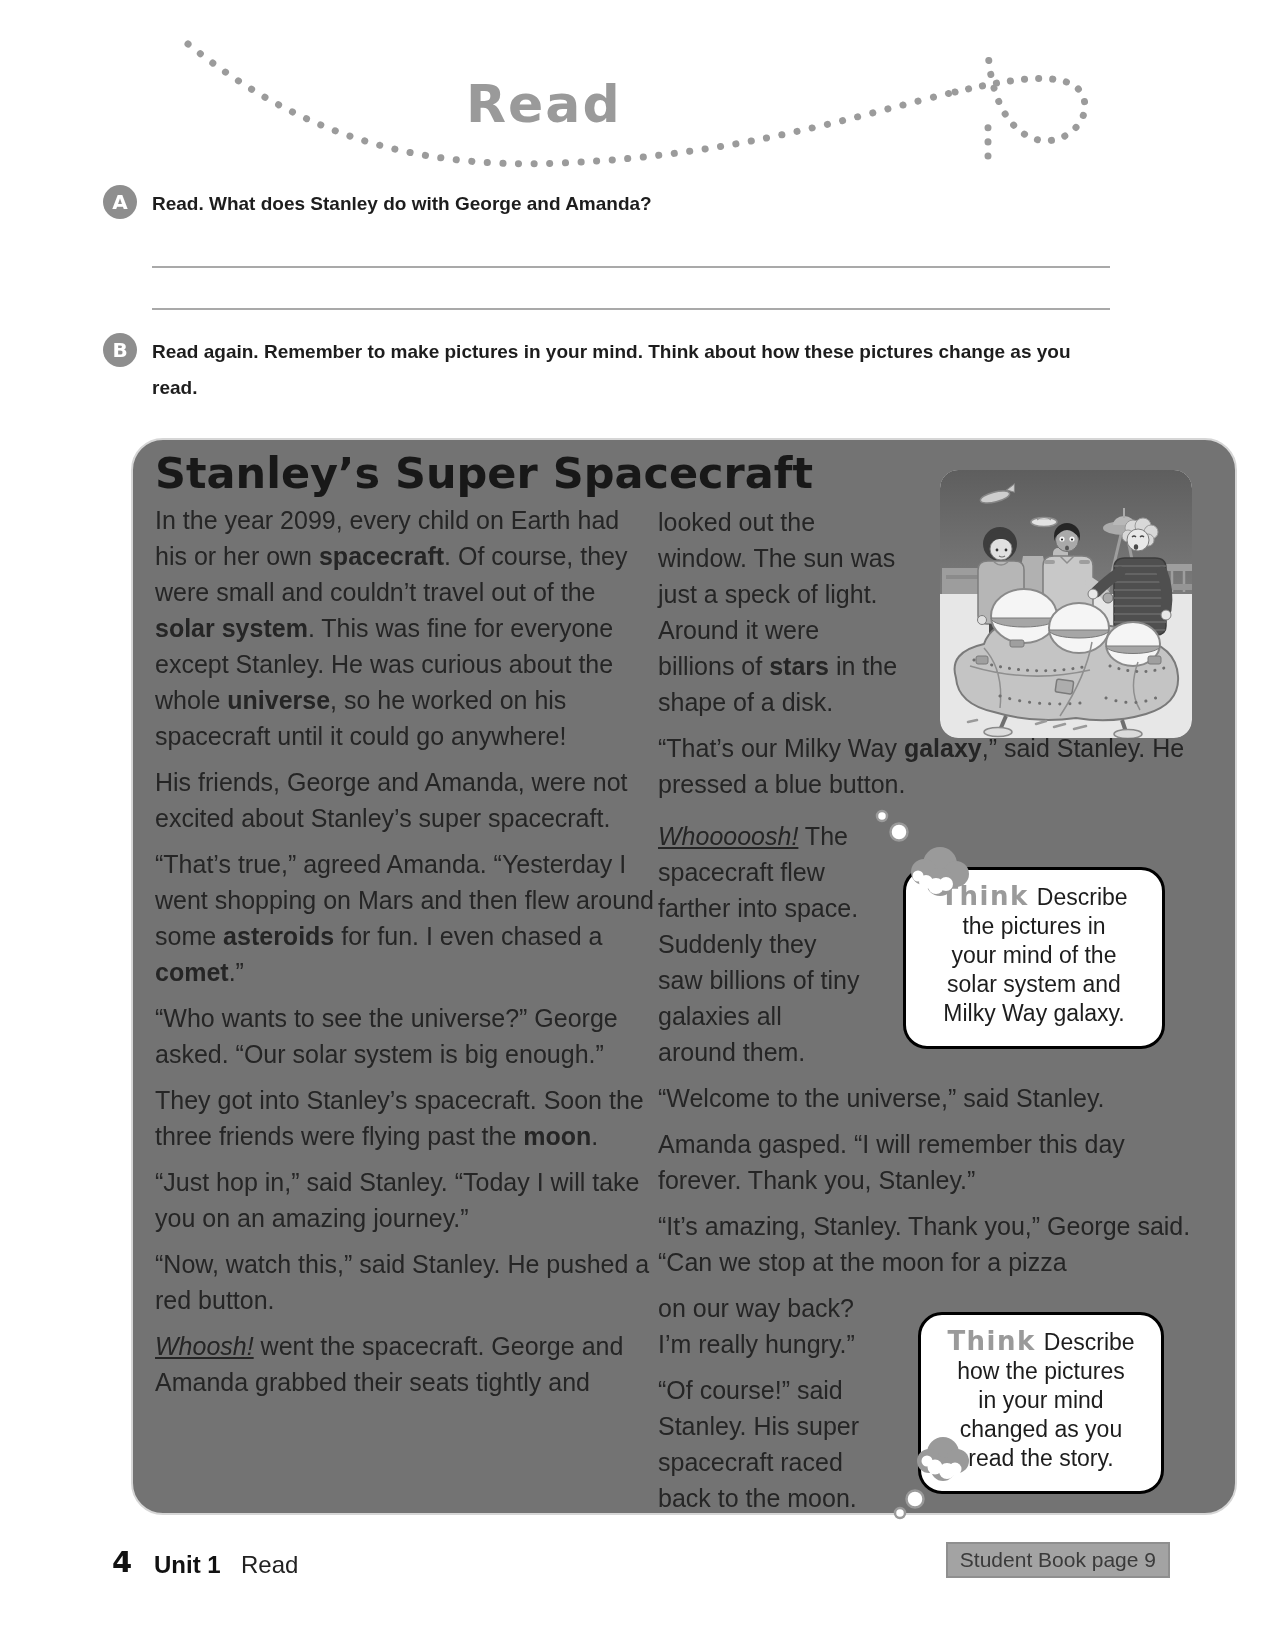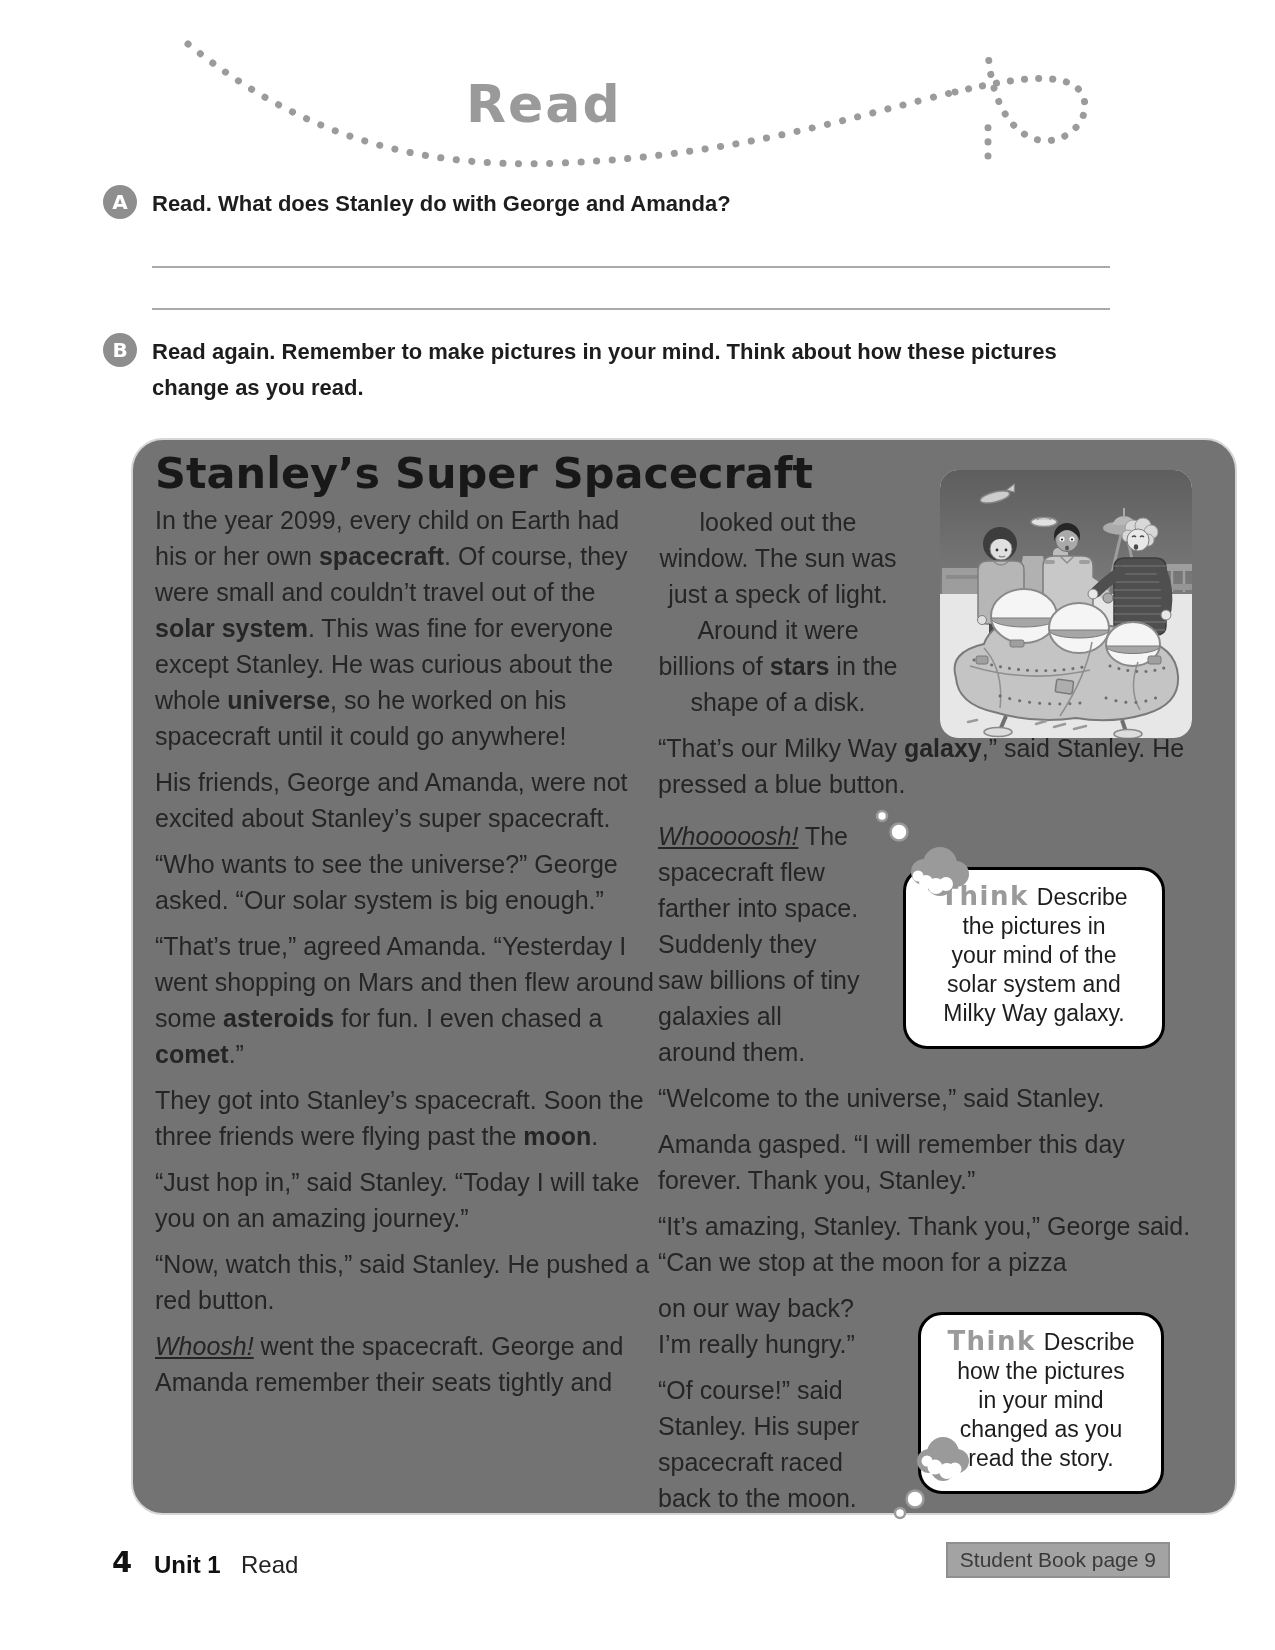--- a/index.html
+++ b/index.html
@@ -14,40 +14,40 @@
     font-family:"DejaVu Sans",sans-serif;font-weight:bold;font-size:52px;
     color:#9a9a9a;letter-spacing:2px;
   }
   
   .badge{
     position:absolute;width:34px;height:34px;border-radius:50%;
     background:#8e8e8e;color:#fff;display:flex;align-items:center;justify-content:center;
     font-weight:bold;font-size:20px;font-family:"DejaVu Sans",sans-serif;
   }
   .instr{
-    position:absolute;font-weight:bold;font-size:22px;line-height:36px;color:#1d1d1d;
+    position:absolute;font-weight:bold;font-size:19px;line-height:36px;color:#1d1d1d;
   }
   .answer-line{position:absolute;height:0;border-top:2px solid #a9a9a9;width:958px;left:152px;}
   
   .storybox{
     position:absolute;left:131px;top:438px;width:1106px;height:1077px;
     border:2px solid #d6d6d6;border-radius:32px;background:#737373;box-sizing:border-box;
   }
   .story-title{
     position:absolute;left:22px;top:8px;
     font-family:"DejaVu Sans",sans-serif;font-weight:800;font-size:43px;color:#181818;
     letter-spacing:0px;white-space:nowrap;
   }
   .col{position:absolute;font-size:25px;line-height:36px;color:#252525;}
   .col p{margin:0 0 10px 0;}
   .left-col{left:22px;top:62px;width:502px;}
   .right-col{left:525px;top:20px;width:534px;height:1040px;}
   .b{font-weight:bold;}
   .i{font-style:italic;text-decoration:underline;}
-  .w240{width:240px;text-align:center;}
+  .w240{width:240px;}
   .w206{width:206px;}
   .w215{width:215px;}
   .w212{width:212px;}
   .mt44{margin-top:44px !important;}
   .mt16{margin-top:16px !important;}
   .illus{
     position:absolute;left:282px;top:10px;width:252px;height:268px;
     border-radius:18px;overflow:hidden;
   }
   
@@ -91,26 +91,26 @@
 
 <div class="badge" style="left:103px;top:333px;">B</div>
 <div class="instr" style="left:152px;top:334px;width:950px;">Read again. Remember to make pictures in your mind. Think about how these pictures change as you read.</div>
 
 <div class="storybox">
   <div class="story-title">Stanley’s Super Spacecraft</div>
 
   <div class="col left-col">
     <p><span>In the year 2099, every child on Earth had his or her own </span><span class="b">spacecraft</span><span>. Of course, they were small and couldn’t travel out of the </span><span class="b">solar system</span><span>. This was fine for everyone except Stanley. He was curious about the whole </span><span class="b">universe</span><span>, so he worked on his spacecraft until it could go anywhere!</span></p>
     <p><span>His friends, George and Amanda, were not excited about Stanley’s super spacecraft.</span></p>
+    <p><span>“That’s true,” agreed Amanda. “Yesterday I went shopping on Mars and then flew around some </span><span class="b">asteroids</span><span> for fun. I even chased a </span><span class="b">comet</span><span>.”</span></p>
     <p><span>“Who wants to see the universe?” George asked. “Our solar system is big enough.”</span></p>
-    <p><span>“That’s true,” agreed Amanda. “Yesterday I went shopping on Mars and then flew around some </span><span class="b">asteroids</span><span> for fun. I even chased a </span><span class="b">comet</span><span>.”</span></p>
     <p><span>They got into Stanley’s spacecraft. Soon the three friends were flying past the </span><span class="b">moon</span><span>.</span></p>
     <p><span>“Just hop in,” said Stanley. “Today I will take you on an amazing journey.”</span></p>
     <p><span>“Now, watch this,” said Stanley. He pushed a red button.</span></p>
-    <p><span class="i">Whoosh!</span><span> went the spacecraft. George and Amanda remember their seats tightly and</span></p>
+    <p><span class="i">Whoosh!</span><span> went the spacecraft. George and Amanda grabbed their seats tightly and</span></p>
   </div>
 
   <div class="col right-col">
 
     <div class="illus" role="img" aria-label="Three children standing beside a spacecraft with three glass domes in a futuristic space city">
       <svg width="252" height="268" viewBox="0 0 252 268">
         <defs>
           <clipPath id="illclip">
               <rect x="0" y="0" width="252" height="268" rx="18"></rect>
             </clipPath>

